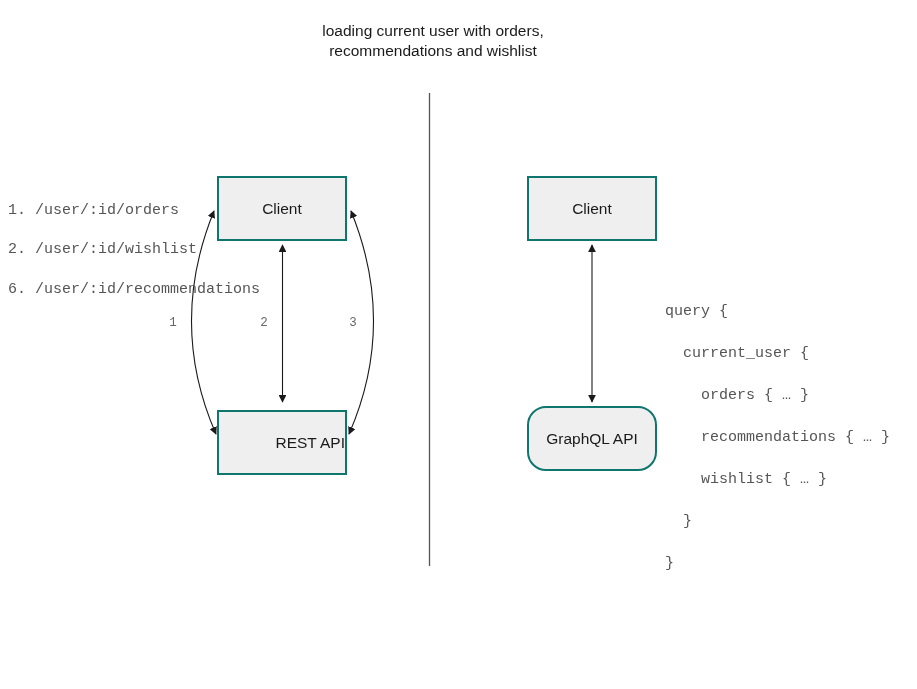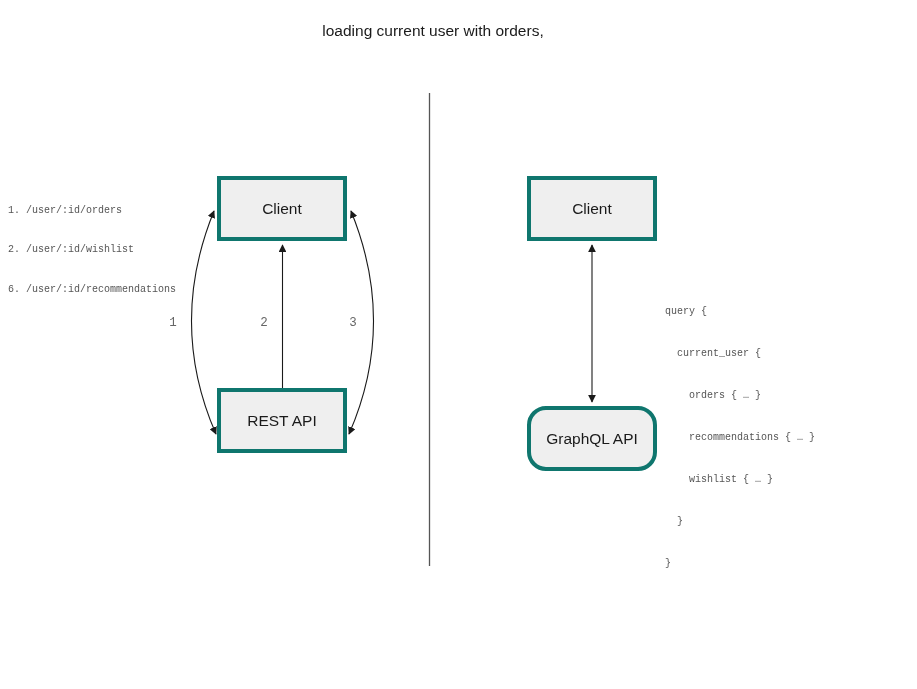--- a/index.html
+++ b/index.html
@@ -38,36 +38,36 @@
   .arrow {
     stroke: #1a1a1a;
     stroke-width: 1.1;
     fill: none;
   }
   .node {
     position: absolute;
     width: 130px;
     height: 65px;
     background: #efefef;
-    border: 4px solid #0f766e;
+    border: 2px solid #0f766e;
     display: flex;
     align-items: center;
     justify-content: center;
     font-size: 15.5px;
     color: #1a1a1a;
     box-sizing: border-box;
   }
   .node-client-left  { left: 217px; top: 176px; }
-  .node-rest-api     { left: 217px; top: 388px; }
+  .node-rest-api     { left: 217px; top: 410px; justify-content: flex-end; }
   .node-client-right { left: 527px; top: 176px; }
   .node-graphql-api  { left: 527px; top: 406px; border-radius: 19px; }
   .code {
     position: absolute;
     font-family: "Liberation Mono", "DejaVu Sans Mono", monospace;
-    font-size: 10px;
+    font-size: 15px;
     color: #555555;
     white-space: pre;
   }
   .endpoints {
     left: 8px;
     top: 177px;
     line-height: 13.3px;
   }
   .query {
     left: 665px;
@@ -86,20 +86,21 @@
   .num-2 { left: 254px; top: 316px; }
   .num-3 { left: 343px; top: 316px; }
 </style>
 </head>
 <body>
 
 <div class="canvas">
 
   <div class="title">
     <div>loading current user with orders,</div>
+    <div>recommendations and wishlist</div>
   </div>
 
   <svg class="layer" width="917" height="689" viewBox="0 0 917 689">
     <defs>
       <marker id="ah" viewBox="0 0 10 10" refX="9" refY="5" markerWidth="7" markerHeight="7" orient="auto-start-reverse">
         <path d="M 0 0 L 10 5 L 0 10 z" fill="#1a1a1a"></path>
       </marker>
     </defs>
     <line class="divider" x1="429.5" y1="93" x2="429.5" y2="566"></line>
     <path class="arrow" d="M 214 211 Q 168 324 216 434" marker-start="url(#ah)" marker-end="url(#ah)"></path>

